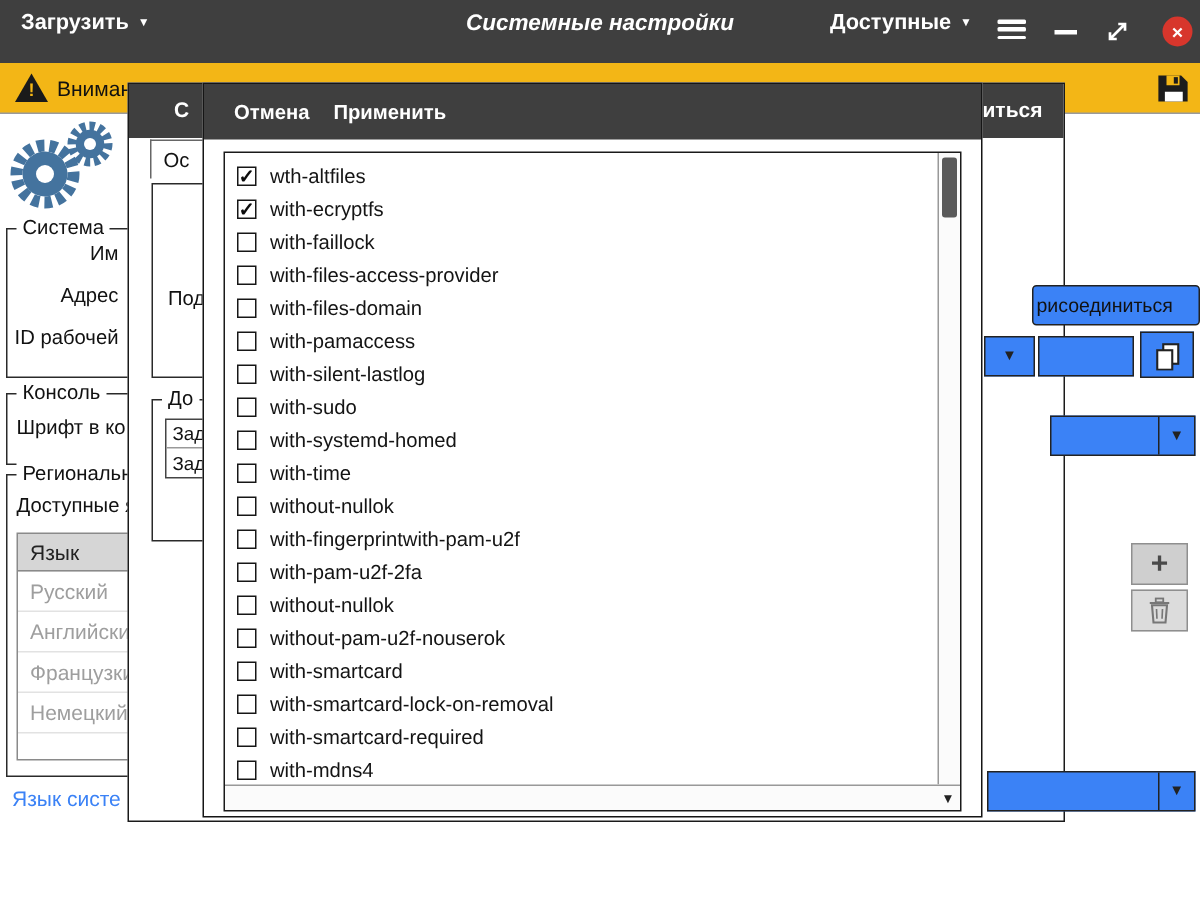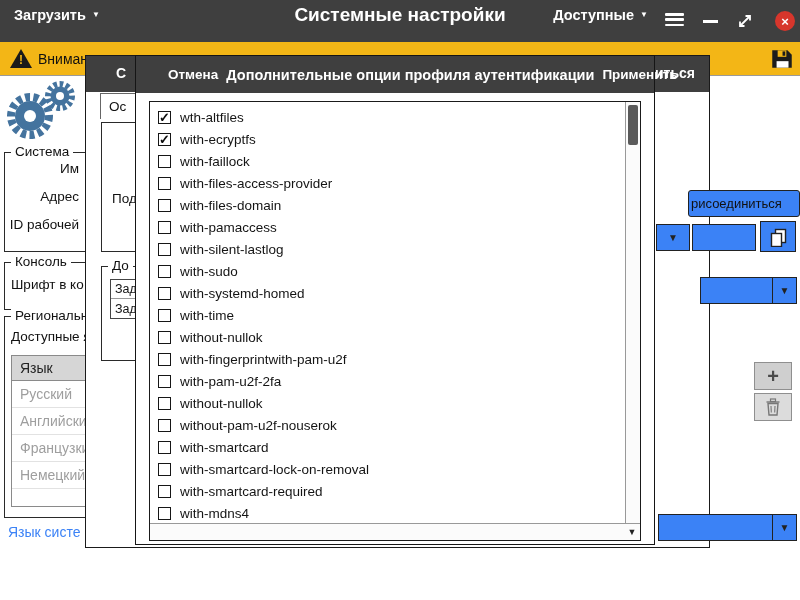--- a/index.html
+++ b/index.html
@@ -3,21 +3,21 @@
 <meta charset="utf-8">
 <style>
   * { box-sizing: border-box; margin: 0; padding: 0; }
   body { background: #fff; font-family: "Liberation Sans", sans-serif; }
   .screen { position: relative; width: 800px; height: 600px; overflow: hidden; background: #fff; }
 
   
   .topbar { position: absolute; left: 0; top: 0; width: 800px; height: 42px; background: var(--topbar-bg, #3f3f3f); color: #fff; }
   .tb-item { position: absolute; top: 0; height: 30px; display: flex; align-items: center; gap: 6px; font-size: 14.5px; font-weight: 700; cursor: default; }
   .tb-load { left: 14px; }
-  .tb-title { left: 0; right: 0; justify-content: center; font-size: 19px; position: absolute; }
+  .tb-title { left: 0; right: 0; justify-content: center; font-size: 15px; position: absolute; font-style: italic; }
   .tb-save { right: 152px; }
   .caret { font-size: 8px; line-height: 1; }
   .tb-menu { position: absolute; right: 116px; top: 13px; width: 19px; height: 16px; }
   .tb-menu .bar { height: 2.6px; background: #fff; margin-bottom: 2.8px; border-radius: 1px; }
   .tb-min { position: absolute; right: 82px; top: 20px; width: 15px; height: 2.6px; background: #fff; }
   .tb-expand { position: absolute; right: 46px; top: 12px; width: 18px; height: 18px; }
   .tb-close { position: absolute; right: 5px; top: 11px; width: 20px; height: 20px; border-radius: 50%; background: var(--close-red, #d7362c); color: #fff; display: flex; align-items: center; justify-content: center; font-size: 13px; font-weight: 700; }
 
   
   .warnbar { position: absolute; left: 0; top: 42px; width: 800px; height: 34px; background: var(--warning-bg, #f3b616); border-bottom: 1px solid #9a9a9a; }
@@ -61,21 +61,21 @@
   .combo2 { left: 700px; top: 277px; width: 97px; height: 27px; }
   .combo3 { left: 658px; top: 514px; width: 139px; height: 27px; }
   .combo-arrow-cell { position: absolute; right: 0; top: 0; bottom: 0; width: 24px; border-left: 1px solid #222; display: flex; align-items: center; justify-content: center; font-size: 10px; color: #222; }
   .plus-btn { left: 754px; top: 362px; width: 38px; height: 28px; background: #cfcfcf; border: 1px solid #8f8f8f; color: #4a4a4a; font-size: 20px; font-weight: 700; display: flex; align-items: center; justify-content: center; }
   .trash-btn { left: 754px; top: 393px; width: 38px; height: 28px; background: #dcdcdc; border: 1px solid #8f8f8f; display: flex; align-items: center; justify-content: center; }
 
   
   .modal { position: absolute; left: 135px; top: 55px; width: 520px; height: 490px; background: #fff; border: 1px solid #151515; z-index: 20; }
   .m-header { position: absolute; left: 0; top: 0; right: 0; height: 37px; background: var(--topbar-bg, #3f3f3f); display: flex; align-items: center; color: #fff; }
   .m-btn { background: none; border: none; color: #fff; font-weight: 700; font-size: 13.5px; font-family: inherit; padding: 4px 8px; }
-  .m-cancel { margin-left: 24px; }
+  .m-cancel { margin-left: 12px; }
   .m-apply { margin-right: 6px; }
   .m-title { flex: 1; text-align: center; font-weight: 700; font-size: 14.5px; white-space: nowrap; }
   .m-list { position: absolute; left: 13px; top: 45px; width: 492px; height: 440px; border: 1px solid #1a1a1a; background: #fff; }
   .m-list-content { position: absolute; left: 0; top: 0; right: 15px; bottom: 17px; overflow: hidden; padding-top: 4px; }
   .option-row { height: 22px; display: flex; align-items: center; padding-left: 8px; gap: 9px; }
   .cb { width: 13px; height: 13px; border: 1.5px solid #161616; background: #fff; flex: 0 0 auto; display: flex; align-items: center; justify-content: center; font-size: 13px; font-weight: 700; color: #0c0c0c; line-height: 1; }
   .option-label { font-size: 13.5px; color: #141414; white-space: nowrap; }
   .m-vscroll { position: absolute; right: 0; top: 0; bottom: 17px; width: 15px; border-left: 1px solid #999; background: #fbfbfb; }
   .m-vthumb { position: absolute; left: 2px; right: 2px; top: 3px; height: 40px; background: #5a5a5a; border-radius: 2px; }
   .m-hstrip { position: absolute; left: 0; right: 0; bottom: 0; height: 17px; border-top: 1px solid #999; background: #fbfbfb; }
@@ -211,21 +211,20 @@
       <line x1="11" y1="9" x2="10.7" y2="15.5" stroke="#777" stroke-width="1.1"></line>
     </svg>
   </div>
   <div class="ctl combo3">
     <div class="combo-arrow-cell">▼</div>
   </div>
 
   <div class="modal">
     <div class="m-header">
       <button class="m-btn m-cancel">Отмена</button>
-      <div class="m-title">Дополнительные опции профиля аутентификации</div>
       <button class="m-btn m-apply">Применить</button>
     </div>
     <div class="m-list">
       <div class="m-list-content">
           <div class="option-row">
             <span class="cb">✓</span>
             <span class="option-label">wth-altfiles</span>
           </div>
           <div class="option-row">
             <span class="cb">✓</span>

